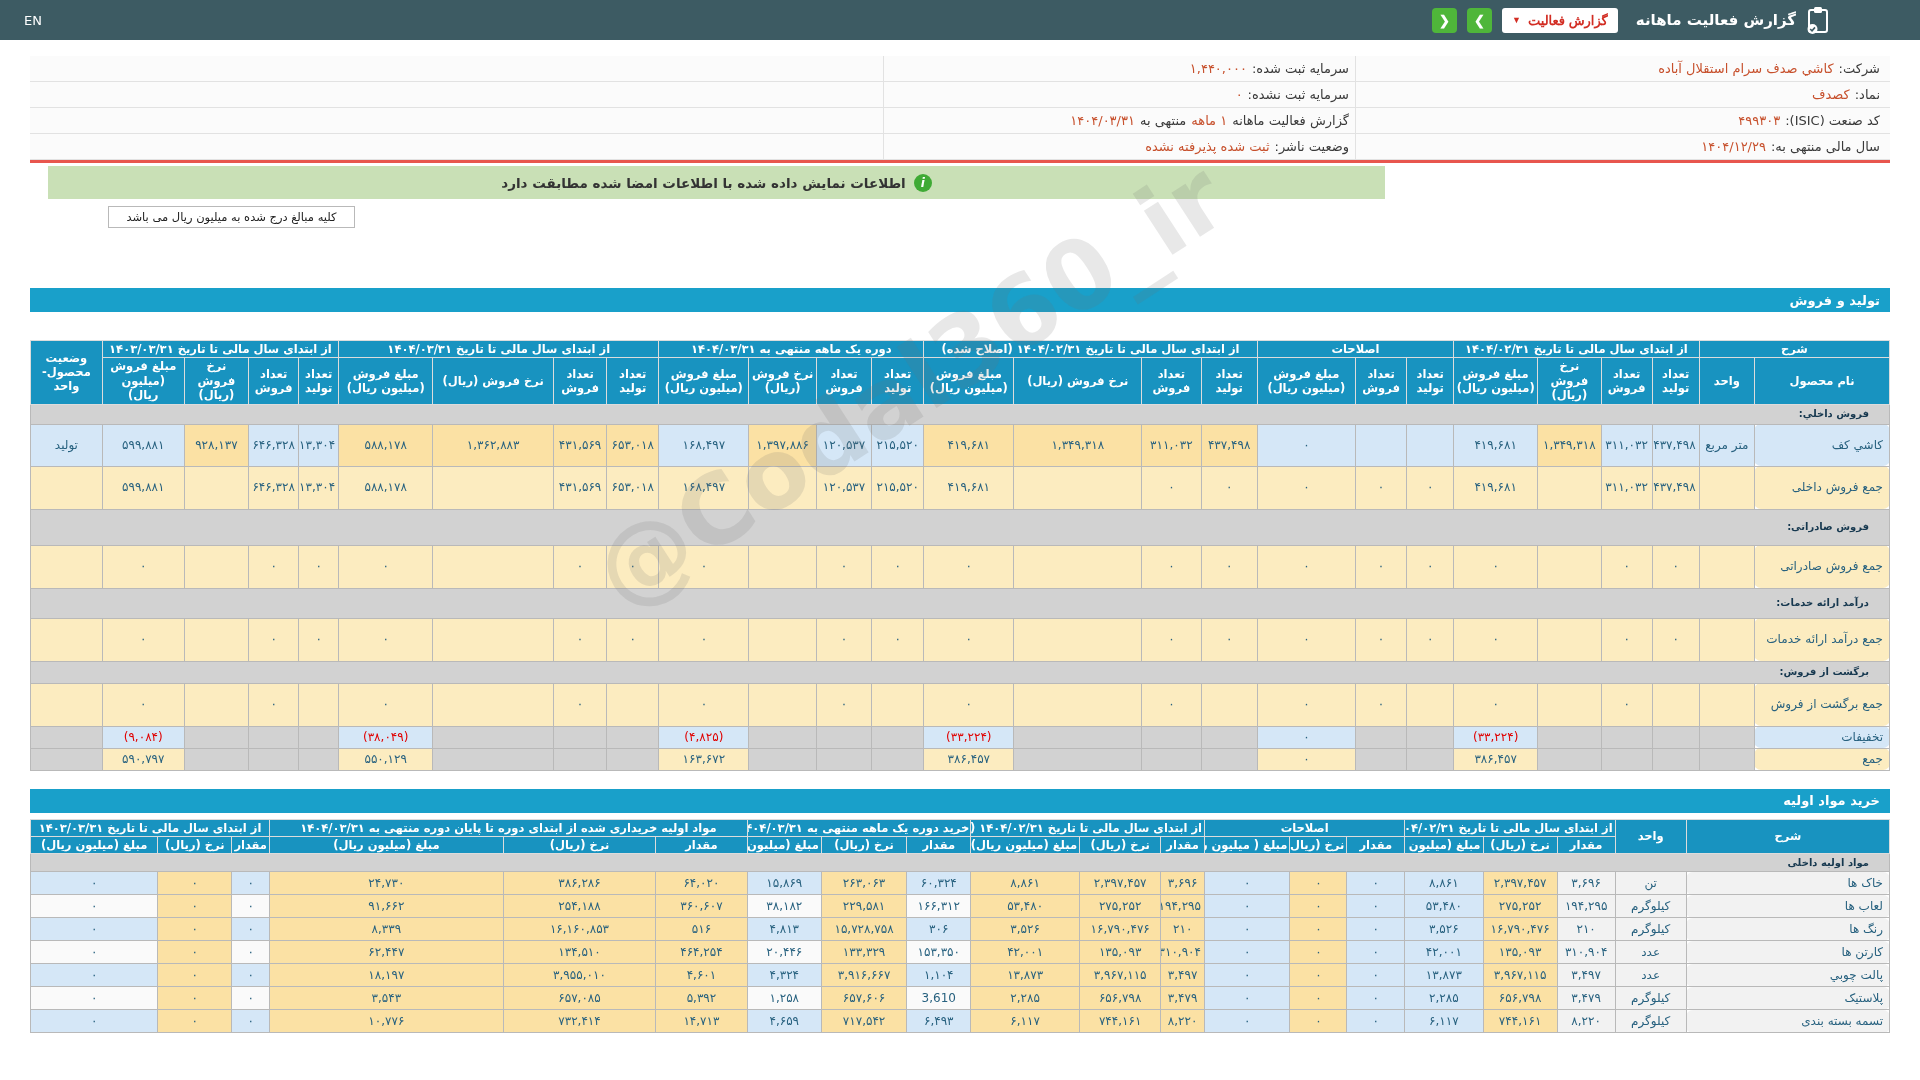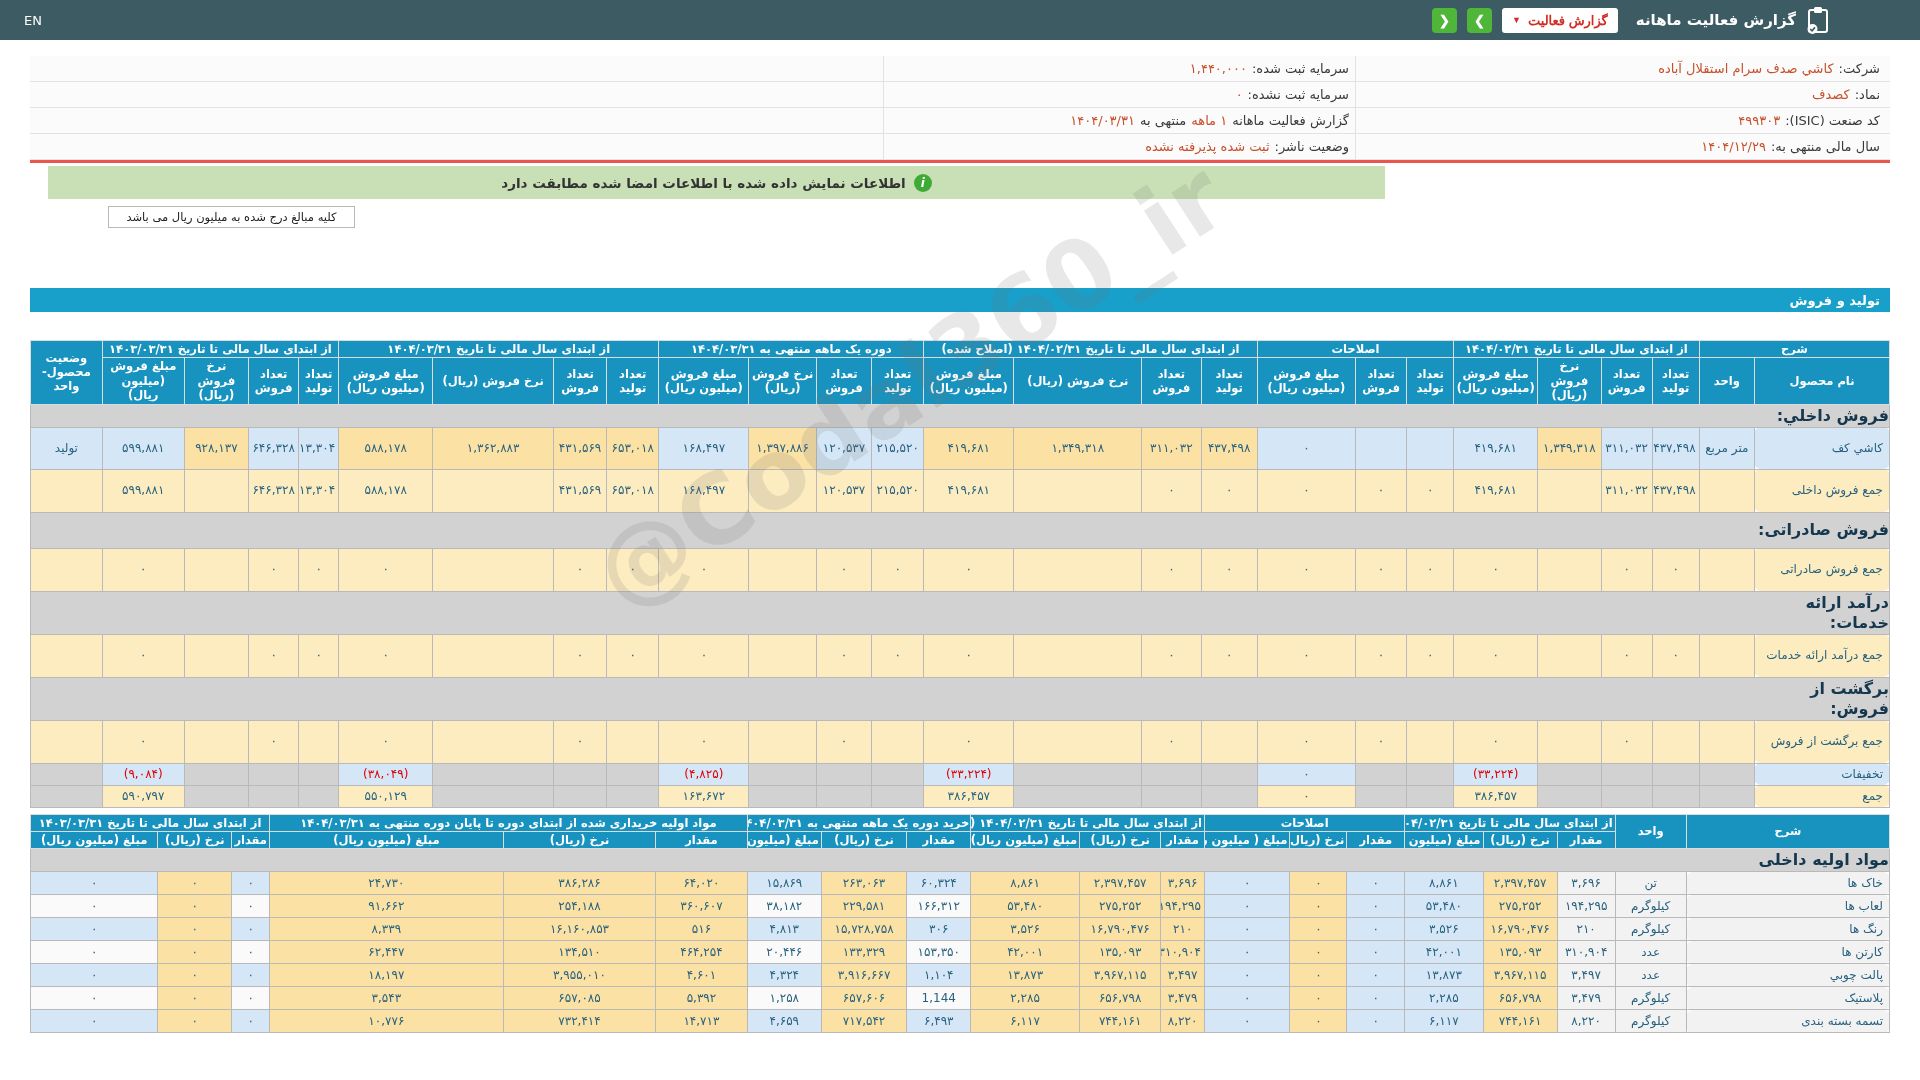--- a/index.html
+++ b/index.html
@@ -47,21 +47,21 @@
   table { border-collapse:collapse; table-layout:fixed; width:100%; }
   .tbl1 { margin-top:28px; }
   .tbl2 { margin-top:6px; }
   th { background:#1893c0; color:#fff; font-size:11.5px; font-weight:bold;
     border:1px solid #dcdcdc; padding:1px 2px; line-height:1.25; }
   .tbl2 thead th { white-space:nowrap; overflow:hidden; }
   td { border:1px solid #b9b9b9; font-size:12px; color:#27617f; text-align:center;
     padding:1px 3px; background:#fff; line-height:1.25; overflow:hidden; }
   td.lbl { text-align:right; padding:1px 6px; color:#27617f;border-radius:7px; }
   tr.grp td { background:#d2d2d2; text-align:right; font-weight:bold; color:#16384f;
-    font-size:16px; padding:1px 0; }
+    font-size:10px; padding:1px 20px; }
   tr.grp .grp-label { display:inline-block; max-width:132px; }
   .cb { background:#d5e7f7; } .cy { background:#fbe1a4; } .cs { background:#fcecc0; }
   .cg { background:#d2d2d2; } .cn { background:#f2f2f2; } .cw { background:#fafafa; }
   .neg { color:#e00000; }
   
   .watermark { position:absolute; left:460px; top:330px; width:900px; font-size:96px;
     font-weight:bold; color:rgba(110,110,110,0.16); transform:rotate(-33deg);
     direction:ltr; pointer-events:none; z-index:40; text-align:center; }
   .icon-svg { display:block; }
 </style>
@@ -296,21 +296,21 @@
           <td class="cs">۰</td>
           <td class="cs">۰</td>
           <td class="cs"></td>
           <td class="cs">۰</td>
           <td class="cs">۰</td>
           <td class="cs">۰</td>
           <td class="cs"></td>
           <td class="cs">۰</td>
           <td class="cs"></td>
         </tr>
-        <tr class="grp" style="height: 42px; text-decoration: underline;">
+        <tr class="grp" style="height: 30px; text-decoration: underline;">
           <td colspan="26"><span class="grp-label">درآمد ارائه خدمات:</span></td>
         </tr>
         <tr style="height: 43px;">
           <td class="cs lbl">جمع درآمد ارائه خدمات</td>
           <td class="cs"></td>
           <td class="cs">۰</td>
           <td class="cs">۰</td>
           <td class="cs"></td>
           <td class="cs">۰</td>
           <td class="cs">۰</td>
@@ -417,20 +417,21 @@
           <td class="cs">۵۵۰,۱۲۹</td>
           <td class="cg"></td>
           <td class="cg"></td>
           <td class="cg"></td>
           <td class="cs">۵۹۰,۷۹۷</td>
           <td class="cg"></td>
         </tr>
       </tbody>
     </table>
 
+  <div class="sec-bar sec2">خرید مواد اولیه</div>
   <table class="tbl2" id="t2">
       <colgroup>
         <col style="width: 200px;">
         <col style="width: 70px;">
         <col style="width: 57px;">
         <col style="width: 73px;">
         <col style="width: 77px;">
         <col style="width: 57px;">
         <col style="width: 56px;">
         <col style="width: 84px;">
@@ -598,21 +599,21 @@
           <td class="cn">کیلوگرم</td>
           <td class="cn">۳,۴۷۹</td>
           <td class="cy">۶۵۶,۷۹۸</td>
           <td class="cb">۲,۲۸۵</td>
           <td class="cb">۰</td>
           <td class="cy">۰</td>
           <td class="cb">۰</td>
           <td class="cy">۳,۴۷۹</td>
           <td class="cy">۶۵۶,۷۹۸</td>
           <td class="cy">۲,۲۸۵</td>
-          <td class="cw">1,144</td>
+          <td class="cw">3,610</td>
           <td class="cy">۶۵۷,۶۰۶</td>
           <td class="cw">۱,۲۵۸</td>
           <td class="cy">۵,۳۹۲</td>
           <td class="cy">۶۵۷,۰۸۵</td>
           <td class="cy">۳,۵۴۳</td>
           <td class="cw">۰</td>
           <td class="cy">۰</td>
           <td class="cw">۰</td>
         </tr>
         <tr style="height: 23px;">

